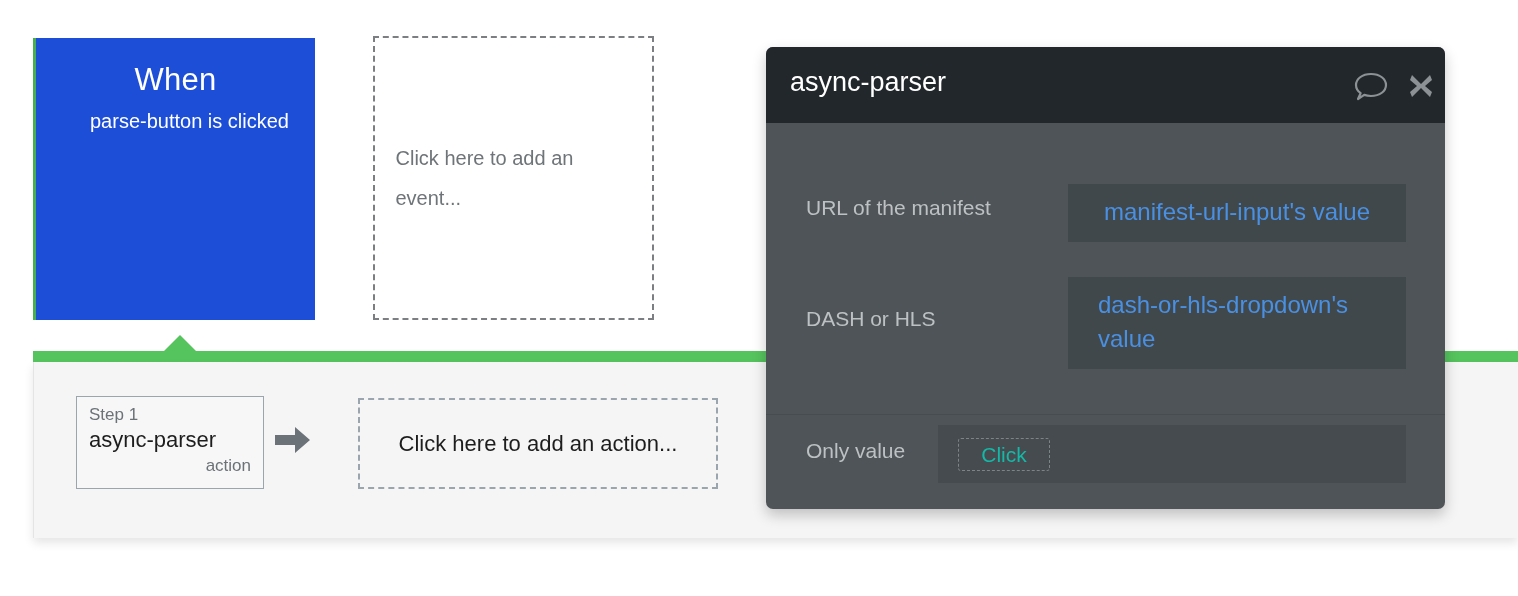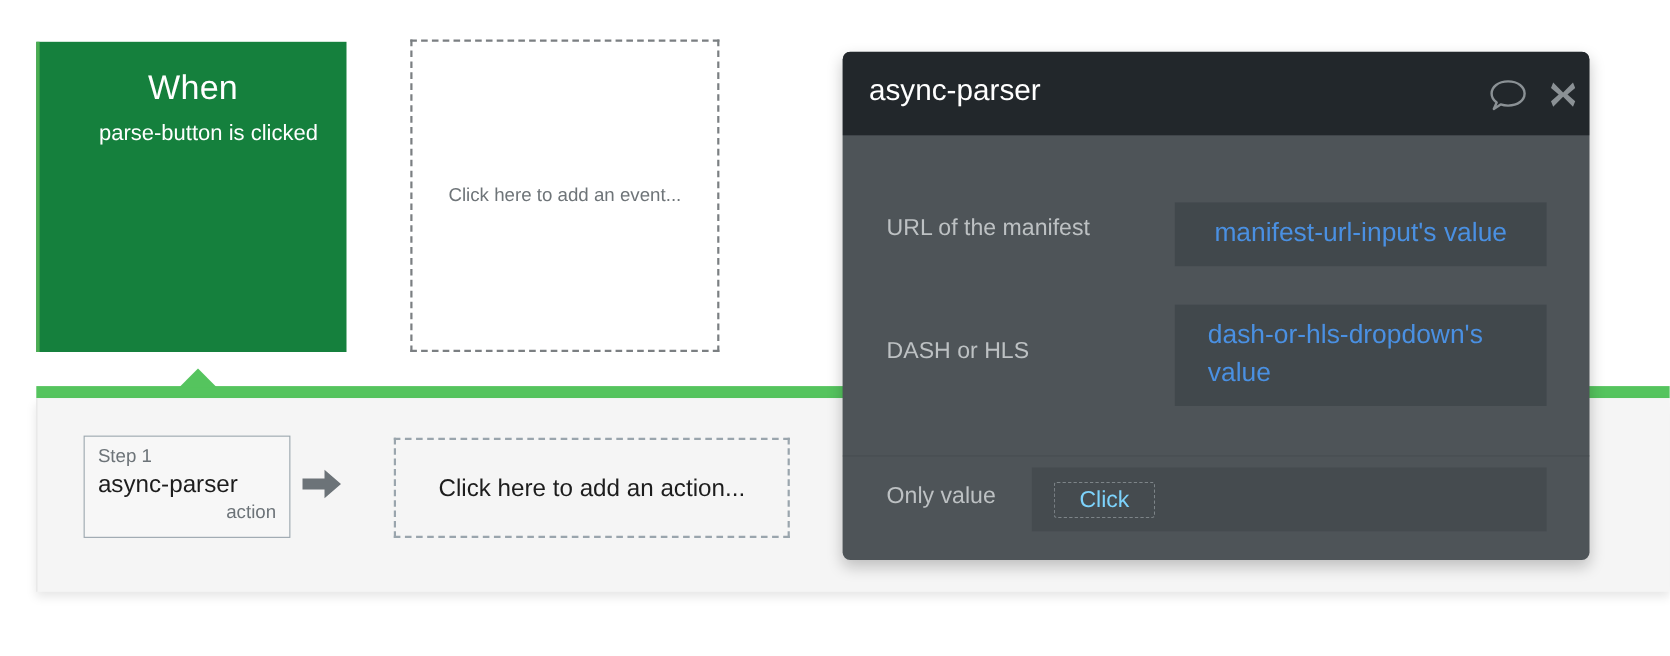--- a/index.html
+++ b/index.html
@@ -16,21 +16,21 @@
     -webkit-font-smoothing: antialiased;
   }
 
   
   #when-block {
     position: absolute;
     left: 33px;
     top: 38px;
     width: 282px;
     height: 282px;
-    background: #15803d;
+    background: #1d4ed8;
     border-left: 3px solid #49ad51;
     box-sizing: border-box;
     color: #ffffff;
     text-align: center;
     padding-top: 22px;
   }
   #when-block .when-title {
     font-size: 31px;
     line-height: 40px;
     font-weight: 400;
@@ -53,23 +53,22 @@
     height: 284px;
     border: 2px dashed #7b7f82;
     box-sizing: border-box;
     background: transparent;
     display: flex;
     align-items: center;
     justify-content: center;
   }
   #add-event-box .ph {
     color: #6e7478;
-    font-size: 17px;
+    font-size: 20px;
     line-height: 40px;
-    text-align: center;
     width: 236px;
   }
 
   
   #connector-bar {
     position: absolute;
     left: 33px;
     top: 351px;
     width: 1485px;
     height: 11px;
@@ -252,21 +251,21 @@
   }
   #row-onlywhen .click-chip {
     position: absolute;
     left: 20px;
     top: 13px;
     width: 92px;
     height: 33px;
     border: 1px dashed #7d8488;
     border-radius: 3px;
     box-sizing: border-box;
-    color: #7dd3fc;
+    color: #14b8a6;
     font-size: 21px;
     line-height: 31px;
     text-align: center;
   }
 
   #row-breakpoint { top: 382px; height: 46px; }
 </style>
 </head>
 <body>
 

